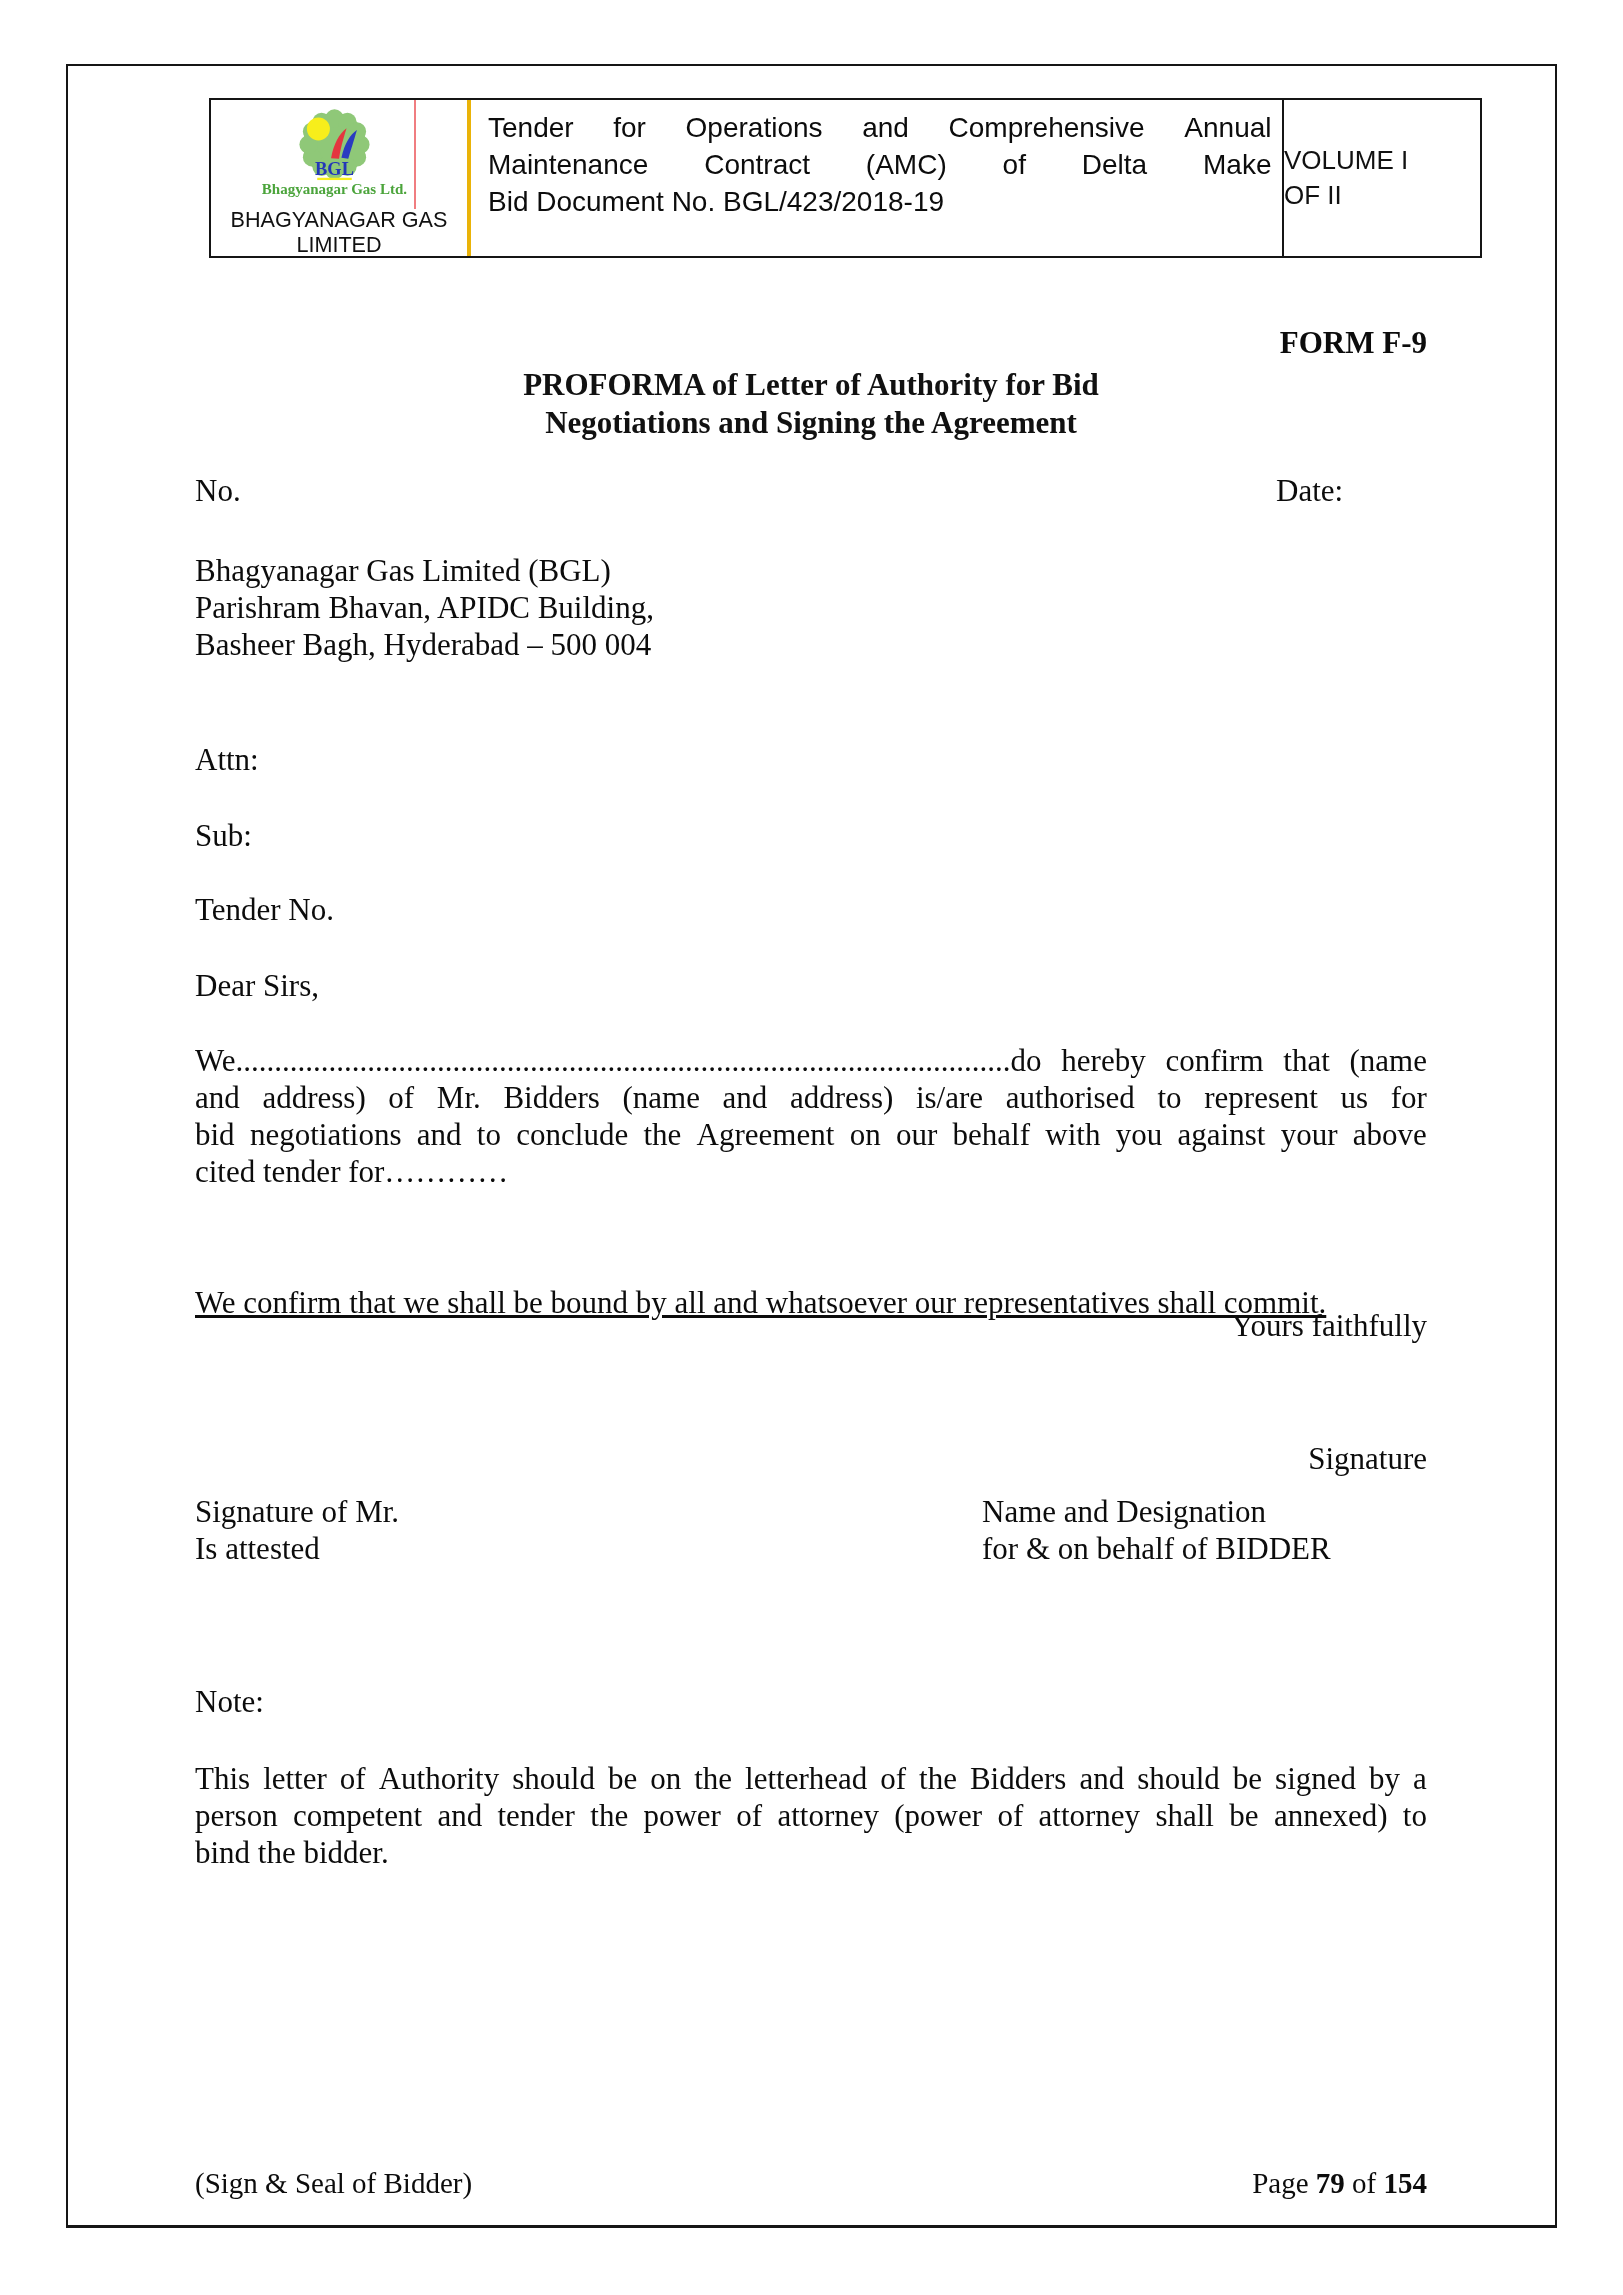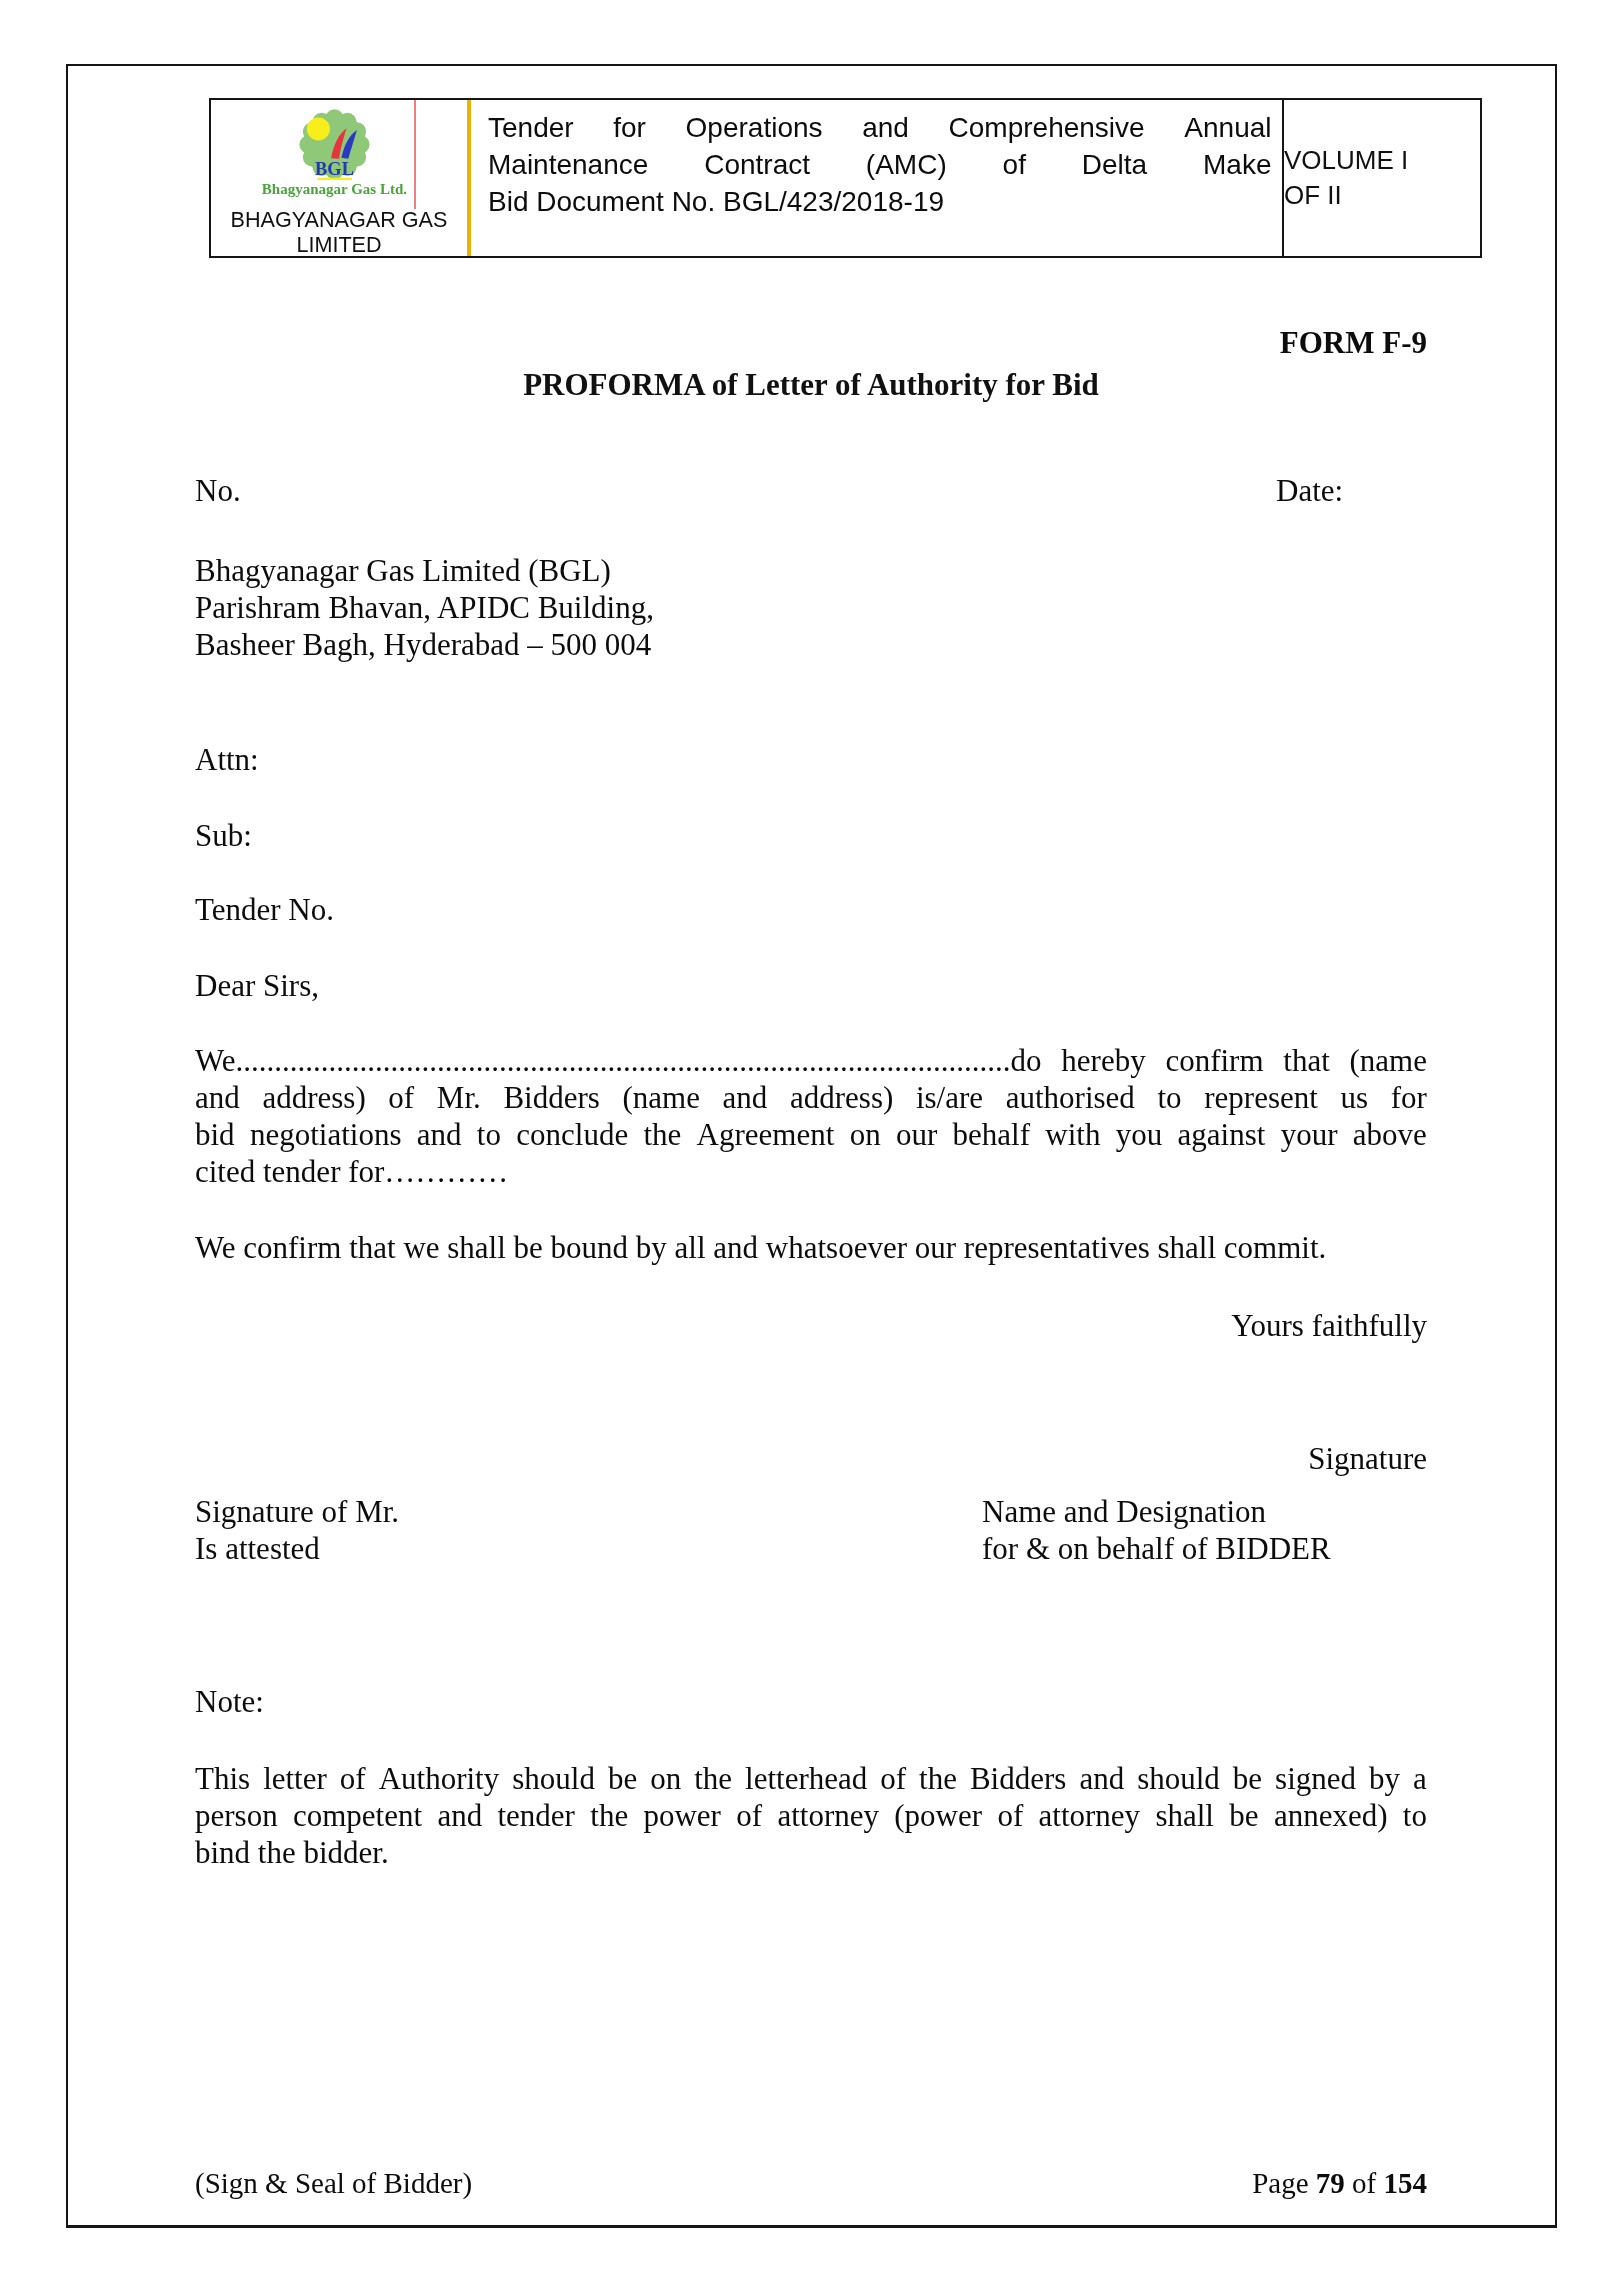--- a/index.html
+++ b/index.html
@@ -113,20 +113,21 @@
   <div class="cell-volume">
     <div>VOLUME I</div>
     <div>OF II</div>
   </div>
 </div>
 
 <div class="abs col body-text right-align bold form-no" style="top:324px;">FORM F-9</div>
 
 <div class="abs col doc-title" style="top:366px;">
   <div>PROFORMA of Letter of Authority for Bid</div>
+  <div>Negotiations and Signing the Agreement</div>
 </div>
 
 <div class="abs col body-text" style="top:472px;">
   <span>No.</span>
   <span class="abs" style="left:1081px;top:0;">Date:</span>
 </div>
 
 <div class="abs col body-text" style="top:552px;">
   <div class="nowrap">Bhagyanagar Gas Limited (BGL)</div>
   <div class="nowrap">Parishram Bhavan, APIDC Building,</div>
@@ -178,21 +179,21 @@
       <span>behalf</span>
       <span>with</span>
       <span>you</span>
       <span>against</span>
       <span>your</span>
       <span>above</span>
     </div>
   <div>cited tender for…………</div>
 </div>
 
-<div class="abs col body-text nowrap" style="top:1229px;">We confirm that we shall be bound by all and whatsoever our representatives shall commit.</div>
+<div class="abs col body-text nowrap" style="top:1284px;text-decoration:underline;">We confirm that we shall be bound by all and whatsoever our representatives shall commit.</div>
 
 <div class="abs col body-text right-align" style="top:1307px;">Yours faithfully</div>
 
 <div class="abs col body-text right-align" style="top:1440px;">Signature</div>
 
 <div class="abs body-text" style="left:195px;top:1493px;">
   <div>Signature of Mr.</div>
   <div>Is attested</div>
 </div>
 

